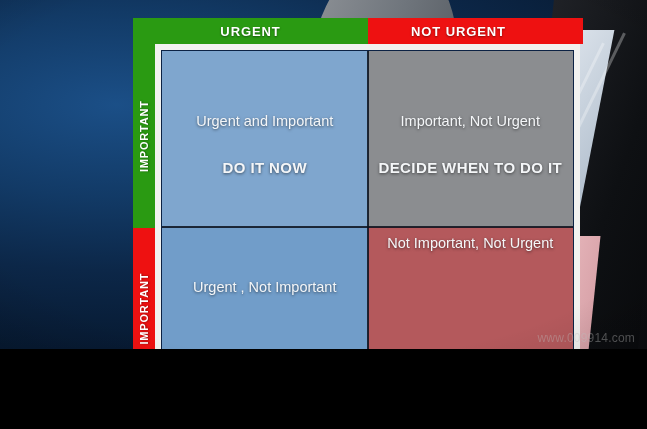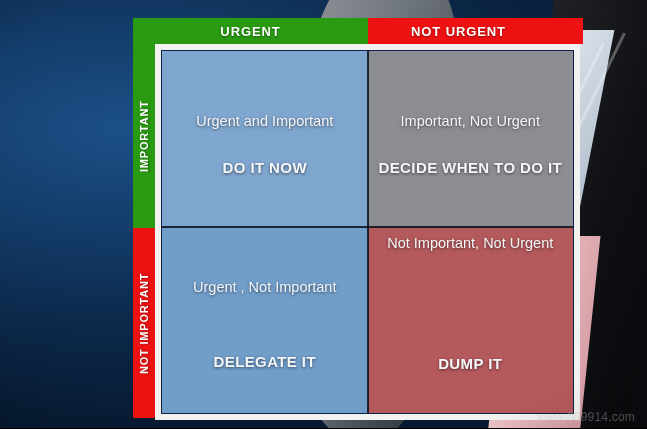--- a/index.html
+++ b/index.html
@@ -8,21 +8,21 @@
     padding: 0;
     background: #000;
   }
   body {
     font-family: "Liberation Sans", sans-serif;
   }
 
   #stage {
     position: relative;
     width: 647px;
-    height: 428px;
+    height: 349px;
     overflow: hidden;
     background: #0a1f3d;
   }
 
   
   .bg-gradient {
     position: absolute;
     inset: 0;
     background:
       radial-gradient(ellipse 90% 70% at 18% 30%, #1b4f87 0%, #123a66 38%, #0c2748 68%, #071a32 100%);

